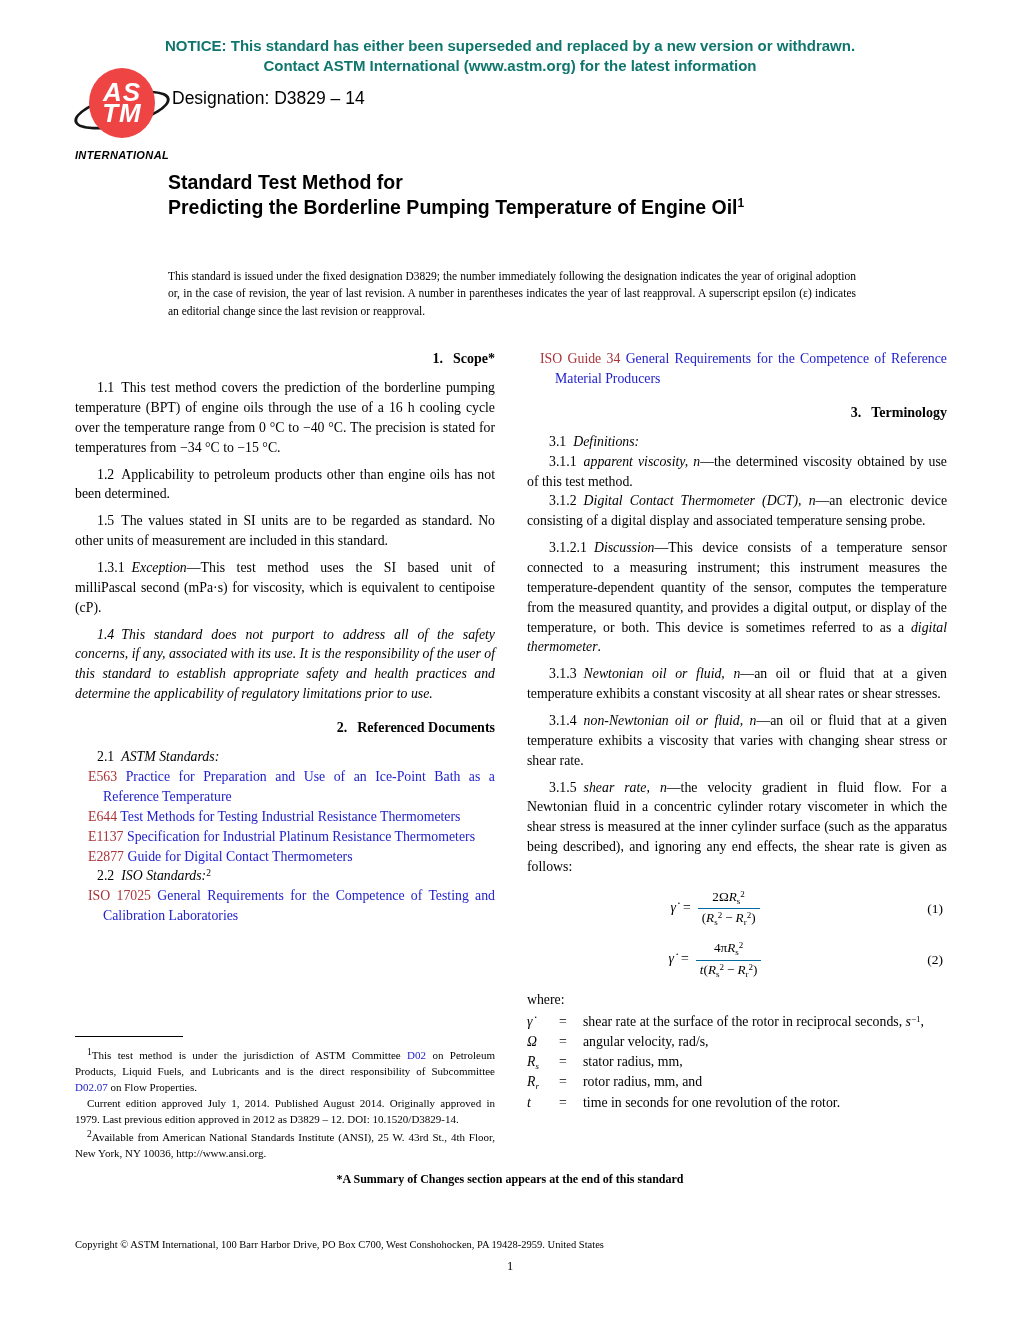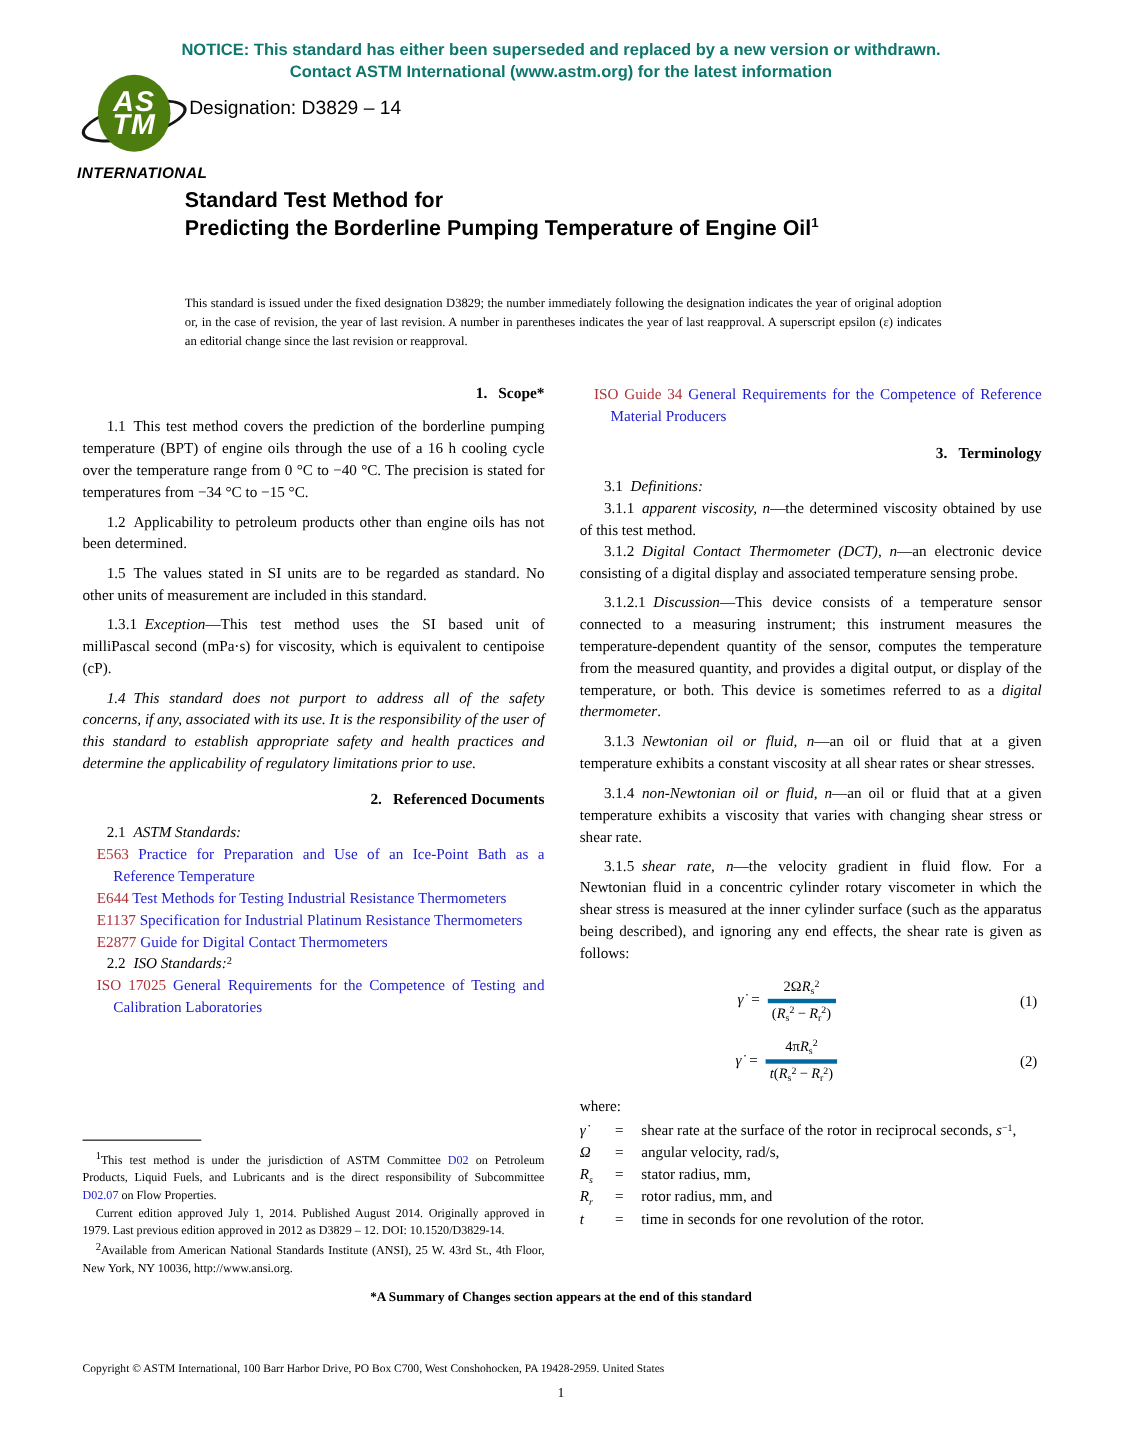--- a/index.html
+++ b/index.html
@@ -9,32 +9,32 @@
   }
   .notice{
     position:absolute;top:36px;left:0;width:100%;text-align:center;
     color:#0f766e;font-family:"Liberation Sans",sans-serif;font-weight:bold;
     font-size:15px;line-height:1.3;
   }
   
   .logo{position:absolute;left:70px;top:68px;width:104px;text-align:center;}
   .logo-mark{position:relative;width:86px;height:80px;margin:0 auto;}
   .logo-circle{
-    position:absolute;left:10px;top:0;width:66px;height:70px;background:#4d7c0f;border-radius:50%;
+    position:absolute;left:10px;top:0;width:66px;height:70px;background:#ef4444;border-radius:50%;
     color:#fff;font-family:"Liberation Sans",sans-serif;font-weight:bold;font-style:italic;
     display:flex;flex-direction:column;align-items:center;justify-content:center;
     line-height:0.82;font-size:26px;letter-spacing:1px;z-index:2;
   }
   .logo-orbit{
     position:absolute;left:-6px;top:26px;width:92px;height:26px;
     border:3px solid #151515;border-radius:50%;transform:rotate(-14deg);z-index:1;
   }
   .logo-intl{
     font-family:"Liberation Sans",sans-serif;font-weight:bold;font-style:italic;
-    font-size:14px;letter-spacing:0.4px;margin-top:1px;
+    font-size:11px;letter-spacing:0.4px;margin-top:1px;
   }
   .designation{
     position:absolute;left:172px;top:88px;
     font-family:"Liberation Sans",sans-serif;font-weight:normal;font-size:17.5px;
   }
   .doc-title{
     position:absolute;left:168px;top:170px;width:662px;
     font-family:"Liberation Sans",sans-serif;font-weight:bold;font-size:19.5px;line-height:1.3;
   }
   .doc-title sup{font-size:12px;}
@@ -60,21 +60,21 @@
   .ref-title{color:#2222CC;}
   .fn-sup{font-size:9.5px;vertical-align:4px;}
   .note{font-size:12px;margin:9px 0 8px;text-indent:22px;}
   .note-label{font-variant:small-caps;}
   
   .equation{position:relative;margin:12px 0 10px;padding-right:44px;text-align:center;text-indent:0;}
   .eq-label{position:absolute;right:4px;top:50%;transform:translateY(-50%);font-size:13.5px;}
   .eq-gamma{font-style:italic;margin-right:7px;}
   .eq-equals{margin-right:7px;}
   .frac{display:inline-block;vertical-align:middle;text-align:center;font-size:13.2px;line-height:1.25;}
-  .frac .top{display:block;padding:0 4px 1px;border-bottom:4px solid #0369a1;}
+  .frac .top{display:block;padding:0 4px 1px;border-bottom:1px solid #0369a1;}
   .frac .bot{display:block;padding:1px 4px 0;}
   .frac i{font-style:italic;}
   .frac sub,.where-sym sub{font-size:9px;vertical-align:-3px;}
   .frac sup{font-size:9px;vertical-align:4px;}
   .frac .minus{margin:0 3px;}
   .where-label{margin:3px 0 2px;text-align:left;text-indent:0;}
   .where-row{display:grid;grid-template-columns:32px 24px 1fr;text-align:left;}
   .where-sym{font-style:italic;}
   .def-sup{font-size:9px;vertical-align:4px;}
   

